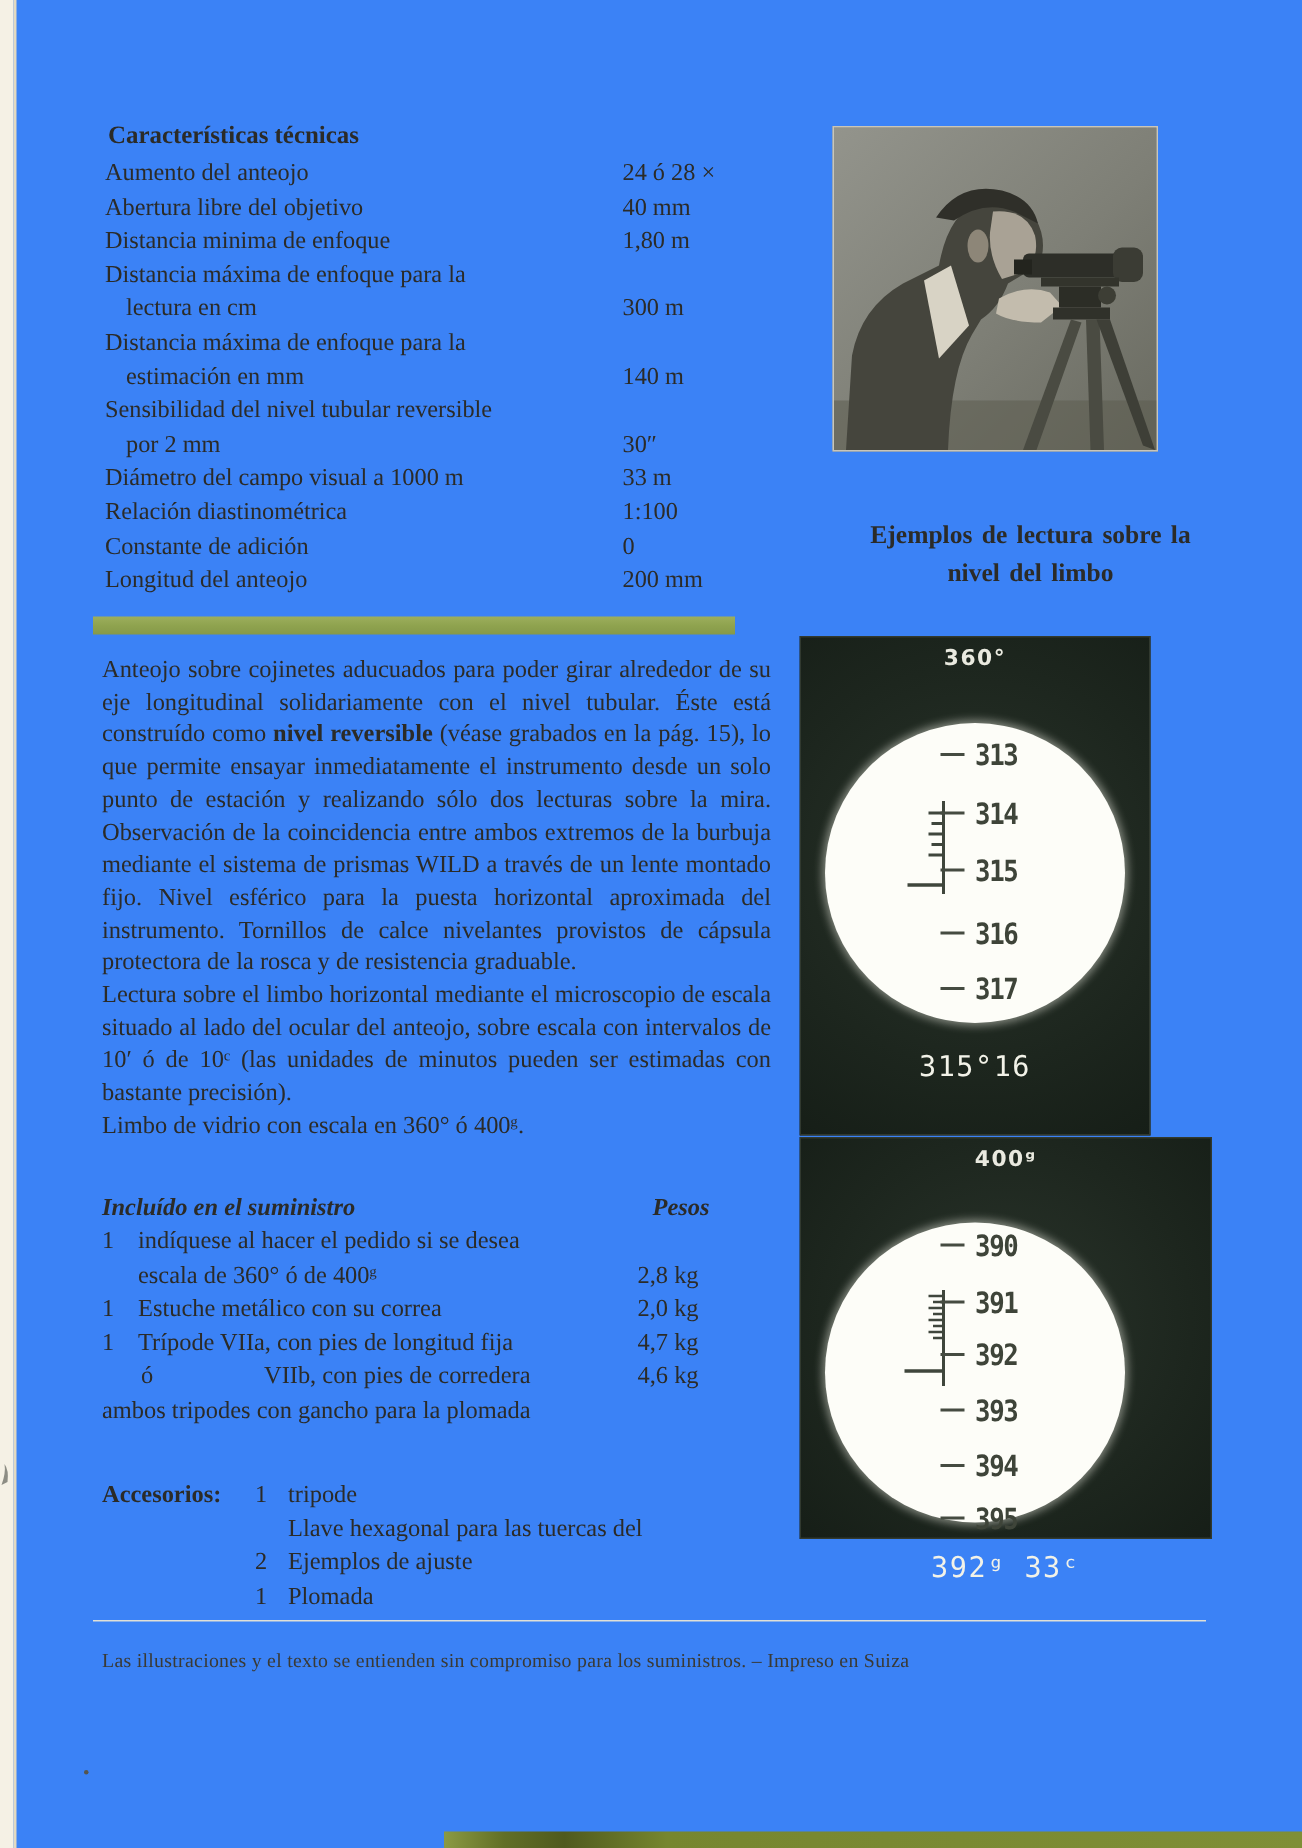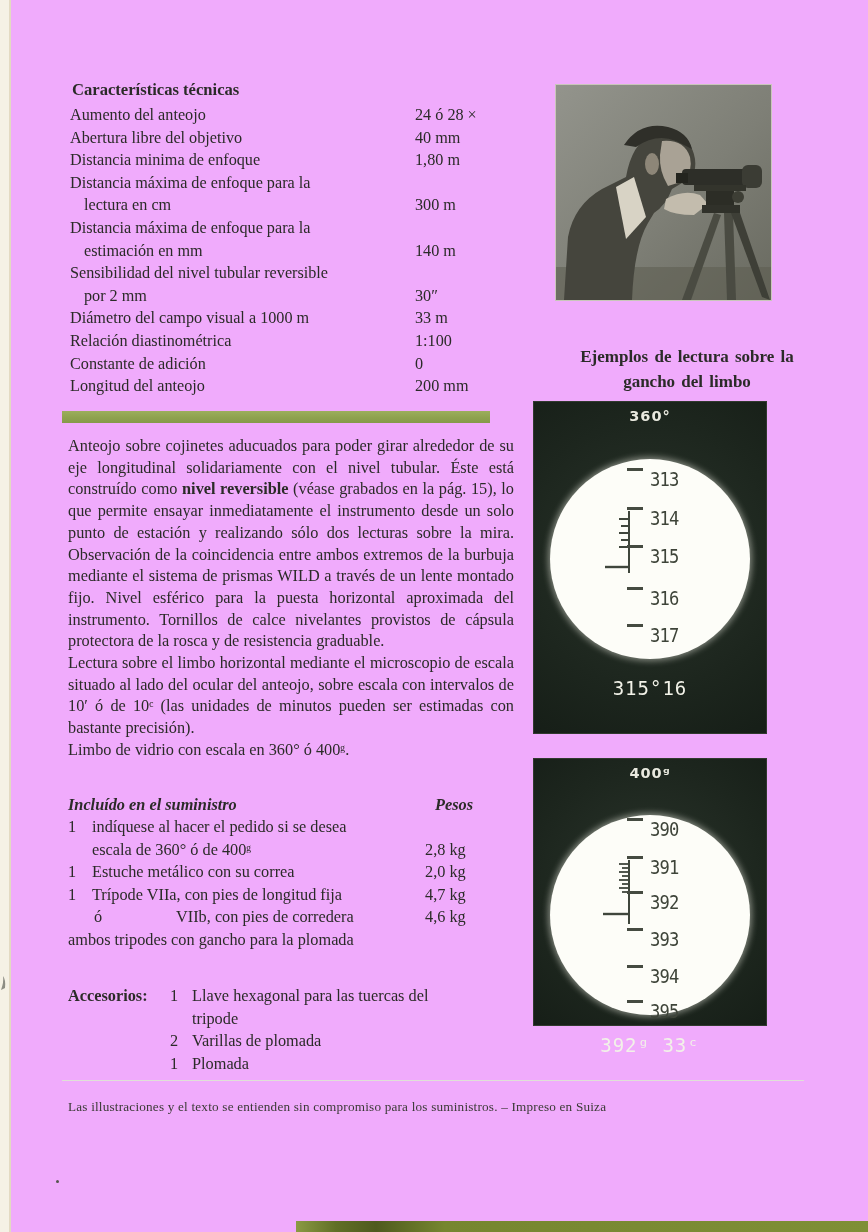--- a/index.html
+++ b/index.html
@@ -1,18 +1,18 @@
 <!DOCTYPE html>
 <html><head>
 <meta charset="utf-8">
 <style>
   html,body{margin:0;padding:0;background:#e8e8e4;}
   .page{
     position:relative;width:868px;height:1232px;margin:0 auto;
-    background:#f0abfc;overflow:hidden;
+    background:#3b82f6;overflow:hidden;
     font-family:"Liberation Serif", serif;color:#2b2b28;
   }
   
   .edge-stripe{position:absolute;left:0;top:0;width:9px;height:100%;background:#f5f1e5;}
   .edge-line{position:absolute;left:9px;top:0;width:2px;height:100%;background:#e3dac2;}
 
   
   .specs{position:absolute;left:70px;top:78px;width:415px;font-size:16.2px;line-height:22.6px;}
   .specs h2{margin:0 0 2px 2px;font-size:16.6px;line-height:24px;font-weight:bold;}
   .spec-row{display:flex;align-items:flex-end;}
@@ -25,30 +25,30 @@
          border:1px solid #c9c6ba;box-sizing:content-box;background:#84857d;}
 
   
   .examples-heading{position:absolute;left:522px;top:344px;width:330px;margin:0;
     text-align:center;font-size:17px;line-height:25px;font-weight:bold;word-spacing:2px;}
 
   
   .dial{position:absolute;left:533px;width:234px;
         background:radial-gradient(circle at 50% 46%, #2a342b 0%, #1d261e 62%, #161e17 100%);
         box-shadow:0 0 0 1px #31392f inset;}
-  .dial-1{top:401px;height:333px;}
-  .dial-2{top:758px;height:268px;}
+  .dial-1{top:424px;height:333px;}
+  .dial-2{top:758px;height:268px;padding-left:41px;}
   .dial-title{position:absolute;top:7px;left:0;width:100%;text-align:center;
         color:#e9e9df;font-family:"DejaVu Sans", sans-serif;font-weight:bold;
         font-size:14.5px;letter-spacing:1px;}
   .dial-circle{position:absolute;left:17px;width:200px;height:200px;border-radius:50%;
         background:#fdfdf8;box-shadow:0 0 6px 2px rgba(250,250,240,.45);}
   .dial-1 .dial-circle{top:58px;}
   .dial-2 .dial-circle{top:57px;}
-  .tick-row{position:absolute;left:94px;height:24px;display:flex;gap:7px;z-index:2;}
+  .tick-row{position:absolute;left:94px;height:24px;display:flex;align-items:center;gap:7px;z-index:2;font-weight:bold;}
   .tick-dash{width:16px;height:2.6px;background:#454b41;}
   .tick-num{font-family:"DejaVu Sans Mono", monospace;font-size:19.5px;
         color:#3e4439;letter-spacing:-1px;transform:scaleX(.88);transform-origin:left;}
   .vernier{position:absolute;z-index:1;}
   .dial-reading{position:absolute;top:276px;left:0;width:100%;text-align:center;
         color:#f2f2e8;font-family:"DejaVu Sans Mono", monospace;font-size:19px;letter-spacing:1px;}
 
   
   .green-bar{position:absolute;left:62px;top:411px;width:428px;height:12px;
         background:linear-gradient(180deg,#9cae5c 0%,#8ea24e 55%,#86994a 100%);}
@@ -194,21 +194,21 @@
       <rect x="146" y="120" width="38" height="8" fill="#30312a"></rect>
 
       <path d="M158 128 L126 215 L135 215 L165 130 Z" fill="#4a4b42"></path>
       <path d="M168 128 L171 215 L180 215 L177 128 Z" fill="#4a4b42"></path>
       <path d="M175 128 L206 212 L214 215 L184 128 Z" fill="#3e3f37"></path>
     </svg>
   </figure>
 
   <h3 class="examples-heading">
     <span>Ejemplos de lectura sobre la</span><br>
-    <span>gancho del limbo</span>
+    <span>nivel del limbo</span>
   </h3>
 
   <div class="dial dial-1">
     <div class="dial-title">360°</div>
     <div class="dial-circle"></div>
     <div class="tick-row" style="top:67px">
         <span class="tick-dash"></span>
         <span class="tick-num">313</span>
       </div>
     <div class="tick-row" style="top:106px">
@@ -330,28 +330,28 @@
 
     <div class="supply-note">ambos tripodes con gancho para la plomada</div>
   </section>
 
   <section class="accessories">
     <span class="acc-label">Accesorios:</span>
     <div class="acc-items">
       <div class="acc-item">
         <span class="qty">1</span>
         <span class="acc-lines">
+          <span>tripode</span>
           <span>Llave hexagonal para las tuercas del</span>
-          <span>tripode</span>
         </span>
       </div>
       <div class="acc-item">
         <span class="qty">2</span>
         <span class="acc-lines">
-            <span>Varillas de plomada</span>
+            <span>Ejemplos de ajuste</span>
           </span>
       </div>
       <div class="acc-item">
         <span class="qty">1</span>
         <span class="acc-lines">
             <span>Plomada</span>
           </span>
       </div>
     </div>
   </section>

